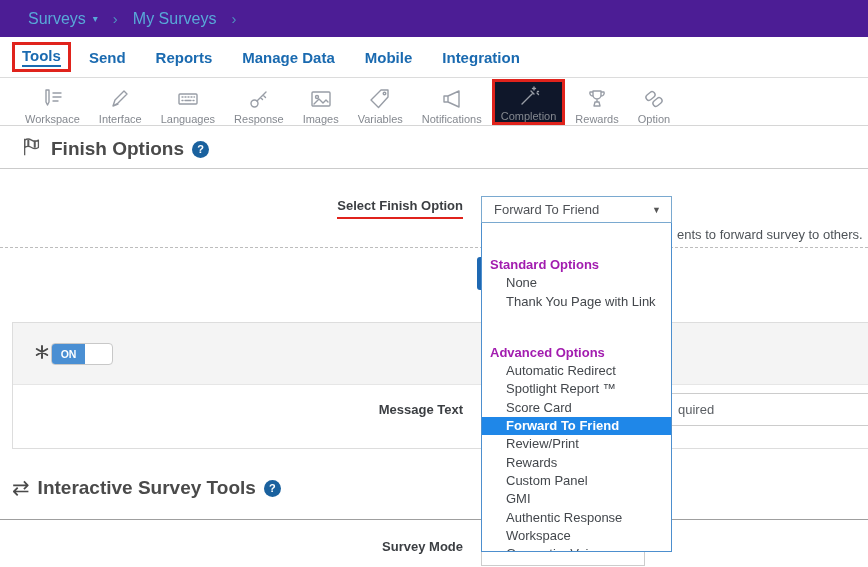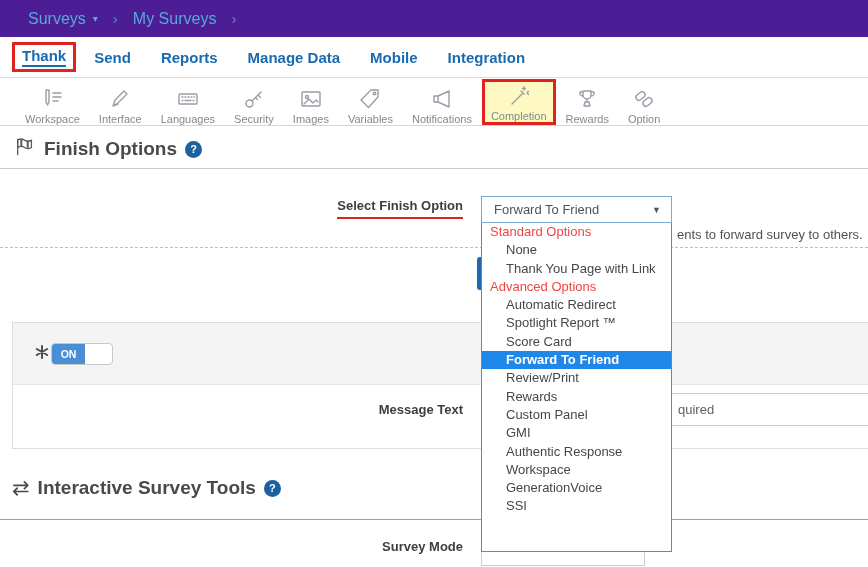--- a/index.html
+++ b/index.html
@@ -21,21 +21,21 @@
   .menu-item-active-box .menu-item { margin:0; border-bottom:2px solid #1a6ab0; padding-bottom:1px; }
 
   
   .toolbar { position:absolute; left:0; top:78px; width:868px; height:48px;
              border-bottom:1px solid #d6d6d6; display:flex; align-items:flex-end; padding-left:16px; }
   .tool { display:flex; flex-direction:column; align-items:center; justify-content:flex-start;
           padding:5px 9px 0 9px; margin-right:1px; cursor:pointer; }
   .tool .ticon { height:24px; display:flex; align-items:center; }
   .tool .tlabel { font-size:11px; color:#84888f; margin-top:2px; white-space:nowrap; }
   .tool svg { stroke:#989da6; fill:none; stroke-width:1.4; stroke-linecap:round; stroke-linejoin:round; }
-  .tool-highlight { background:#fef9c3; border:3px solid #e0231c; padding:2px 6px 0 6px; }
+  .tool-highlight { background:#0f172a; border:3px solid #e0231c; padding:2px 6px 0 6px; }
 
   
   .section-header { position:absolute; display:flex; align-items:center; color:#4a4a4a; }
   .section-title { font-size:19px; font-weight:bold; color:#4a4a4a; margin:0 8px; }
   .help-icon { display:inline-flex; width:17px; height:17px; border-radius:50%; background:#1a619e;
                color:#fff; font-size:11px; font-weight:bold; align-items:center; justify-content:center; cursor:pointer; }
   .swap-glyph { font-size:21px; color:#4a4a4a; }
 
   .hr1 { position:absolute; left:0; top:168px; width:868px; border-top:1px solid #cbcbcb; }
   .hr2 { position:absolute; left:0; top:519px; width:868px; border-top:1px solid #9f9f9f; }
@@ -48,21 +48,21 @@
   
   .fo-select { position:absolute; left:481px; top:196px; width:191px; height:27px; background:#fff;
                border:1px solid #7aa9d0; z-index:11; display:flex; align-items:center;
                padding:0 10px 0 12px; cursor:pointer; }
   .fo-select .val { font-size:13px; color:#4f5257; flex:1; }
   .fo-select .caret { font-size:9px; color:#555; }
   .fo-list { position:absolute; left:481px; top:222px; width:191px; height:330px; background:#fff;
              border:1px solid #4d8fce; z-index:10; overflow:hidden; }
   .fo-row { line-height:18.3px; height:18.3px; font-size:13px; color:#43474c; padding-left:24px;
             white-space:nowrap; cursor:pointer; }
-  .fo-row.group { font-weight:normal; color:#ef4444; padding-left:8px; }
+  .fo-row.group { font-weight:bold; color:#a21caf; padding-left:8px;margin-top:33px; }
   .fo-row.selected { background:#1f87e8; color:#fff; font-weight:bold; }
 
   .fo-desc { position:absolute; left:677px; top:227px; z-index:1; font-size:13px; color:#4e5358;
              display:flex; align-items:center; gap:6px; white-space:nowrap; }
 
   .hidden-btn { position:absolute; left:477px; top:257px; width:70px; height:33px; background:#1e68b2;
                 border-radius:3px; z-index:2; }
 
   
   .panel { position:absolute; left:12px; top:322px; width:858px; height:127px;
@@ -93,21 +93,21 @@
   <div class="navbar">
     <span class="nav-link">Surveys</span>
     <span class="nav-caret">▾</span>
     <span class="nav-sep">›</span>
     <span class="nav-link">My Surveys</span>
     <span class="nav-sep">›</span>
   </div>
 
   <div class="menubar">
     <span class="menu-item-active-box">
-      <span class="menu-item">Thank</span>
+      <span class="menu-item">Tools</span>
     </span>
     <span class="menu-item">Send</span>
     <span class="menu-item">Reports</span>
     <span class="menu-item">Manage Data</span>
     <span class="menu-item">Mobile</span>
     <span class="menu-item">Integration</span>
   </div>
 
   <div class="toolbar">
     <div class="tool">
@@ -136,21 +136,21 @@
       </span>
       <span class="tlabel">Languages</span>
     </div>
     <div class="tool">
       <span class="ticon">
         <svg width="24" height="24" viewBox="0 0 24 24">
             <circle cx="7.5" cy="16.5" r="3.5"></circle>
             <path d="M10 14L19 5M16 8l2.5 2.5M13.5 10.5l2 2"></path>
           </svg>
       </span>
-      <span class="tlabel">Security</span>
+      <span class="tlabel">Response</span>
     </div>
     <div class="tool">
       <span class="ticon">
         <svg width="24" height="24" viewBox="0 0 24 24">
             <rect x="3" y="5" width="18" height="14" rx="1"></rect>
             <circle cx="8" cy="10" r="1.5"></circle>
             <path d="M5 17l5-5 4 4 3-3 2 2"></path>
           </svg>
       </span>
       <span class="tlabel">Images</span>
@@ -192,21 +192,21 @@
       <span class="ticon">
         <svg width="24" height="24" viewBox="0 0 24 24">
             <rect x="3.5" y="6" width="10" height="6" rx="3" transform="rotate(-40 8.5 9)"></rect>
             <rect x="10.5" y="12" width="10" height="6" rx="3" transform="rotate(-40 15.5 15)"></rect>
           </svg>
       </span>
       <span class="tlabel">Option</span>
     </div>
   </div>
 
-  <div class="section-header" style="left:14px; top:136px;">
+  <div class="section-header" style="left:21px; top:136px;">
     <span>
       <svg class="flag-svg" width="22" height="22" viewBox="0 0 24 24">
           <path d="M4 3v18"></path>
           <path d="M4 4.5c2.5-1.6 5-1.6 7.5 0s5 1.6 7.5 0v8c-2.5 1.6-5 1.6-7.5 0s-5-1.6-7.5 0z"></path>
           <path d="M8 4v8M15 4.8v8" stroke-width="2.2"></path>
         </svg>
     </span>
     <span class="section-title">Finish Options</span>
     <span class="help-icon">?</span>
   </div>

